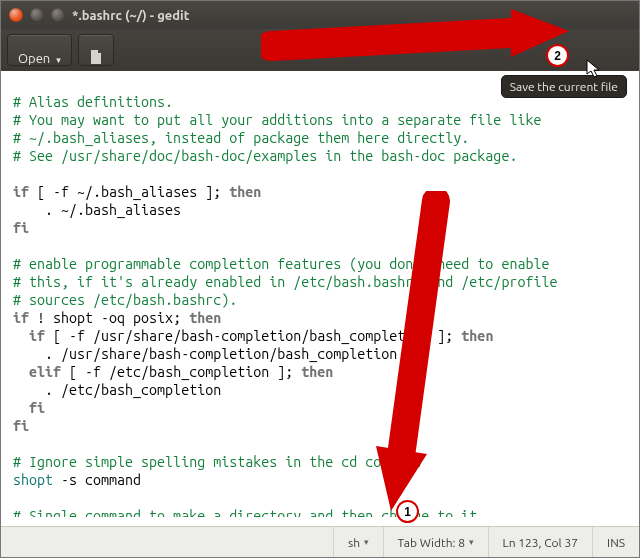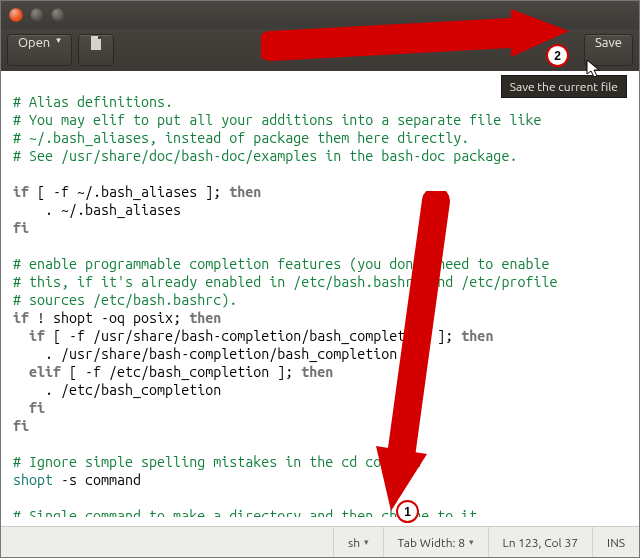--- a/index.html
+++ b/index.html
@@ -4,24 +4,24 @@
 <style>
   html,body{margin:0;padding:0;width:642px;height:560px;font-family:"Ubuntu",Arial,sans-serif;background:#fff;overflow:hidden}
   .frame{position:relative;width:640px;height:558px;border:1px solid #777;box-sizing:border-box;background:#fff}
   
   .titlebar{height:28px;background:linear-gradient(#4b4641,#3c3b37);display:flex;align-items:center;padding:0 8px;color:#d9d5d0;font-size:13px;font-weight:bold}
   .wbtn{width:14px;height:14px;border-radius:50%;margin-right:7px;box-shadow:inset 0 0 2px rgba(0,0,0,.6)}
   .wbtn.red{background:radial-gradient(circle at 35% 30%,#f2b29b,#e95420 55%)}
   .wbtn.grey{background:radial-gradient(circle at 35% 30%,#8a857f,#56514b 60%)}
   
   .toolbar{height:42px;background:linear-gradient(#45413c,#3c3833);display:flex;align-items:center;padding:0 6px;color:#eae7e2;font-size:13px}
-  .tbtn{display:flex;align-items:flex-start;gap:6px;height:30px;padding:0 10px;border:1px solid #2b2824;border-radius:4px;background:linear-gradient(#4d4944,#403c37);box-shadow:inset 0 1px 0 rgba(255,255,255,.12);cursor:pointer;color:#eae7e2}
+  .tbtn{display:flex;align-items:flex-end;gap:6px;height:30px;padding:0 10px;border:1px solid #2b2824;border-radius:4px;background:linear-gradient(#4d4944,#403c37);box-shadow:inset 0 1px 0 rgba(255,255,255,.12);cursor:pointer;color:#eae7e2}
   .tbtn.icon{width:34px;padding:0;justify-content:center}
   .spacer{flex:1}
-  .tooltip{position:absolute;right:12px;top:74px;background:#2e2b27;border:1px solid #1b1916;color:#eae7e2;font-size:12px;padding:4px 8px;border-radius:0;z-index:5}
+  .tooltip{position:absolute;right:12px;top:74px;background:#2e2b27;border:1px solid #1b1916;color:#eae7e2;font-size:12px;padding:4px 8px;border-radius:5px;z-index:5}
   
   .editor{position:relative;height:446px;padding:4px 10px 2px 12px;overflow:hidden;font-family:"Ubuntu Mono","DejaVu Sans Mono",monospace;font-size:14.3px;line-height:18px;white-space:pre;color:#000;box-sizing:border-box}
   .c-blue{color:#15803d}
   .c-red{color:#737373}
   .c-bold{font-weight:bold}
   .c-purple{color:#0f766e}
   
   .status{position:absolute;left:0;right:0;bottom:0;height:30px;border-top:1px solid #cfcbc2;background:#ededea;display:flex;align-items:center;font-size:12px;color:#3c3b37}
   .scell{padding:0 14px;border-left:1px solid #d6d2c9;height:100%;display:flex;align-items:center;gap:4px}
   .scell:first-child{border-left:none}
@@ -33,46 +33,44 @@
 </style>
 </head>
 <body>
 
 <div class="frame">
 
   <div class="titlebar">
     <div class="wbtn red"></div>
     <div class="wbtn grey"></div>
     <div class="wbtn grey"></div>
+    <span>*.bashrc (~/) - gedit</span>
   </div>
 
   <div class="toolbar">
     <div class="tbtn">
       <span>Open</span>
       <span style="font-size:9px">▾</span>
     </div>
     <div style="width:6px"></div>
     <div class="tbtn icon">
       <svg width="16" height="16" viewBox="0 0 16 16">
           <path fill="#d7d3cc" d="M3 1h7l3 3v11H3z"></path>
           <path fill="#3c3833" d="M10 1v3h3"></path>
           <path stroke="#3c3833" stroke-width="1.4" d="M13.5 2.5h2M14.5 1.5v2" transform="translate(-2 -0.5)"></path>
         </svg>
     </div>
     <div class="spacer"></div>
-    <div class="tbtn">
-      <span>Save</span>
-    </div>
   </div>
 
   <div class="tooltip">Save the current file</div>
 
   <div class="editor">
 <span class="c-blue"># Alias definitions.</span>
-<span class="c-blue"># You may elif to put all your additions into a separate file like</span>
+<span class="c-blue"># You may want to put all your additions into a separate file like</span>
 <span class="c-blue"># ~/.bash_aliases, instead of package them here directly.</span>
 <span class="c-blue"># See /usr/share/doc/bash-doc/examples in the bash-doc package.</span>
 <span></span>
 <span><span class="c-red c-bold">if</span><span> [ -f ~/.bash_aliases ]; </span><span class="c-red c-bold">then</span></span>
 <span>    . ~/.bash_aliases</span>
 <span class="c-red c-bold">fi</span>
 <span></span>
 <span class="c-blue"># enable programmable completion features (you don't need to enable</span>
 <span class="c-blue"># this, if it's already enabled in /etc/bash.bashrc and /etc/profile</span>
 <span class="c-blue"># sources /etc/bash.bashrc).</span>

